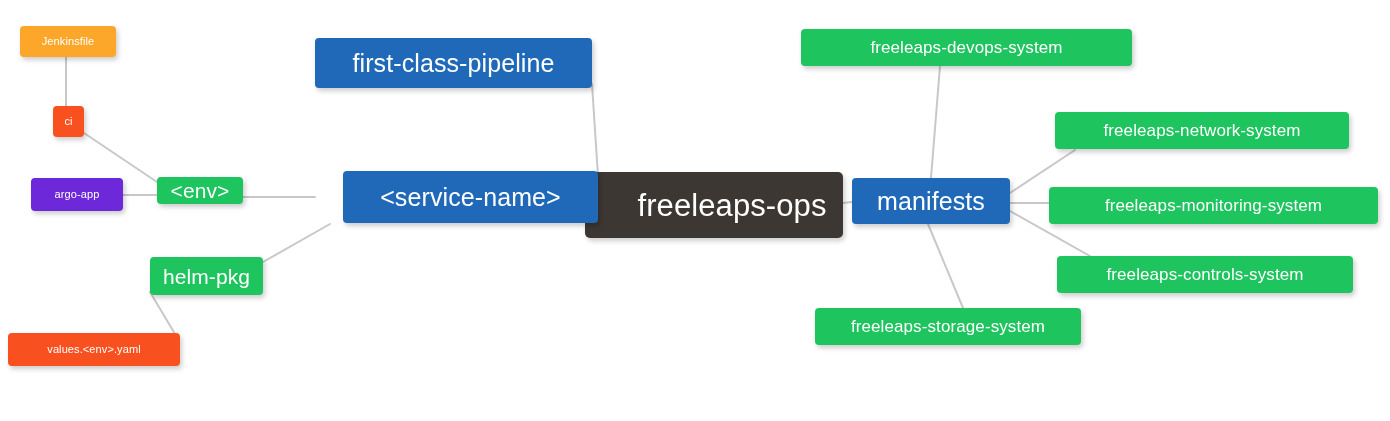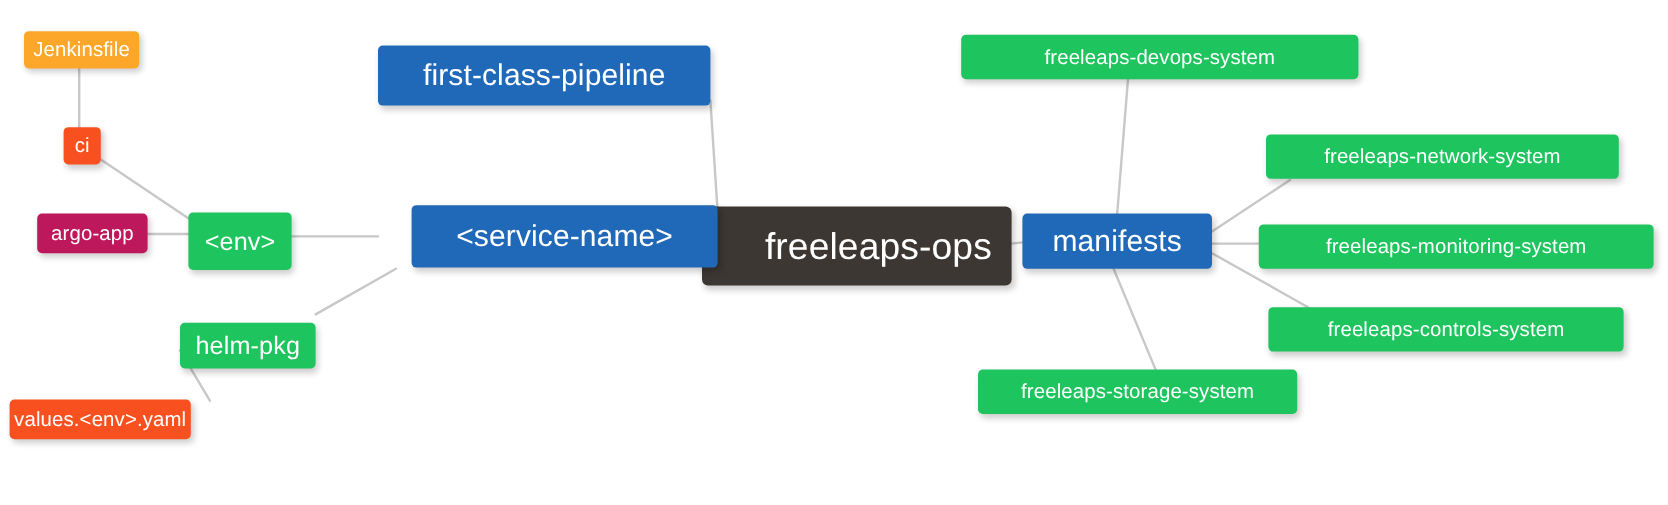--- a/index.html
+++ b/index.html
@@ -62,21 +62,21 @@
   .node.lvl1 {
     font-size: 25px;
   }
   .node.lvl2 {
     font-size: 21px;
   }
   .node.lvl3 {
     font-size: 17px;
   }
   .node.lvl4 {
-    font-size: 17px;
+    font-size: 11px;
   }
 </style>
 </head>
 <body>
 
 <div id="mindmap">
 
   <svg id="edge-layer" viewBox="0 0 1390 421" xmlns="http://www.w3.org/2000/svg">
     <g id="edge-group" stroke="#c8c8c8" stroke-width="2" fill="none" stroke-linecap="round">
         <polyline points="570,197 585,202"></polyline>
@@ -105,41 +105,41 @@
   </div>
 
   <div class="node blue lvl1" style="left: 315px; top: 38px; width: 277px; height: 50px; background: rgb(32, 105, 184);">
     <span>first-class-pipeline</span>
   </div>
 
   <div class="node blue lvl1" style="left: 852px; top: 178px; width: 158px; height: 46px; background: rgb(32, 105, 184);">
     <span>manifests</span>
   </div>
 
-  <div class="node green lvl2" style="left: 157px; top: 177px; width: 86px; height: 48px; background: rgb(30, 196, 93);">
+  <div class="node green lvl2" style="left: 157px; top: 177px; width: 86px; height: 27px; background: rgb(30, 196, 93);">
     <span>&lt;env&gt;</span>
   </div>
 
-  <div class="node green lvl2" style="left: 150px; top: 257px; width: 113px; height: 38px; background: rgb(30, 196, 93); margin-top: 12px;">
+  <div class="node green lvl2" style="left: 150px; top: 257px; width: 113px; height: 38px; background: rgb(30, 196, 93);">
     <span>helm-pkg</span>
   </div>
 
   <div class="node amber lvl4" style="left: 20px; top: 26px; width: 96px; height: 31px; background: rgb(252, 166, 42);">
     <span>Jenkinsfile</span>
   </div>
 
   <div class="node red lvl4" style="left: 53px; top: 106px; width: 31px; height: 31px; background: rgb(248, 81, 31);">
     <span>ci</span>
   </div>
 
-  <div class="node red lvl4" style="left: 31px; top: 178px; width: 92px; height: 33px; background: #be185d;">
+  <div class="node red lvl4" style="left: 31px; top: 178px; width: 92px; height: 33px; background: #6d28d9;">
     <span>argo-app</span>
   </div>
 
-  <div class="node red lvl4" style="left: 8px; top: 333px; width: 151px; height: 33px; background: rgb(248, 81, 31);">
+  <div class="node red lvl4" style="left: 8px; top: 333px; width: 172px; height: 33px; background: rgb(248, 81, 31);">
     <span>values.&lt;env&gt;.yaml</span>
   </div>
 
   <div class="node green lvl3" style="left: 801px; top: 29px; width: 331px; height: 37px; background: rgb(30, 196, 93);">
     <span>freeleaps-devops-system</span>
   </div>
 
   <div class="node green lvl3" style="left: 1055px; top: 112px; width: 294px; height: 37px; background: rgb(30, 196, 93);">
     <span>freeleaps-network-system</span>
   </div>

